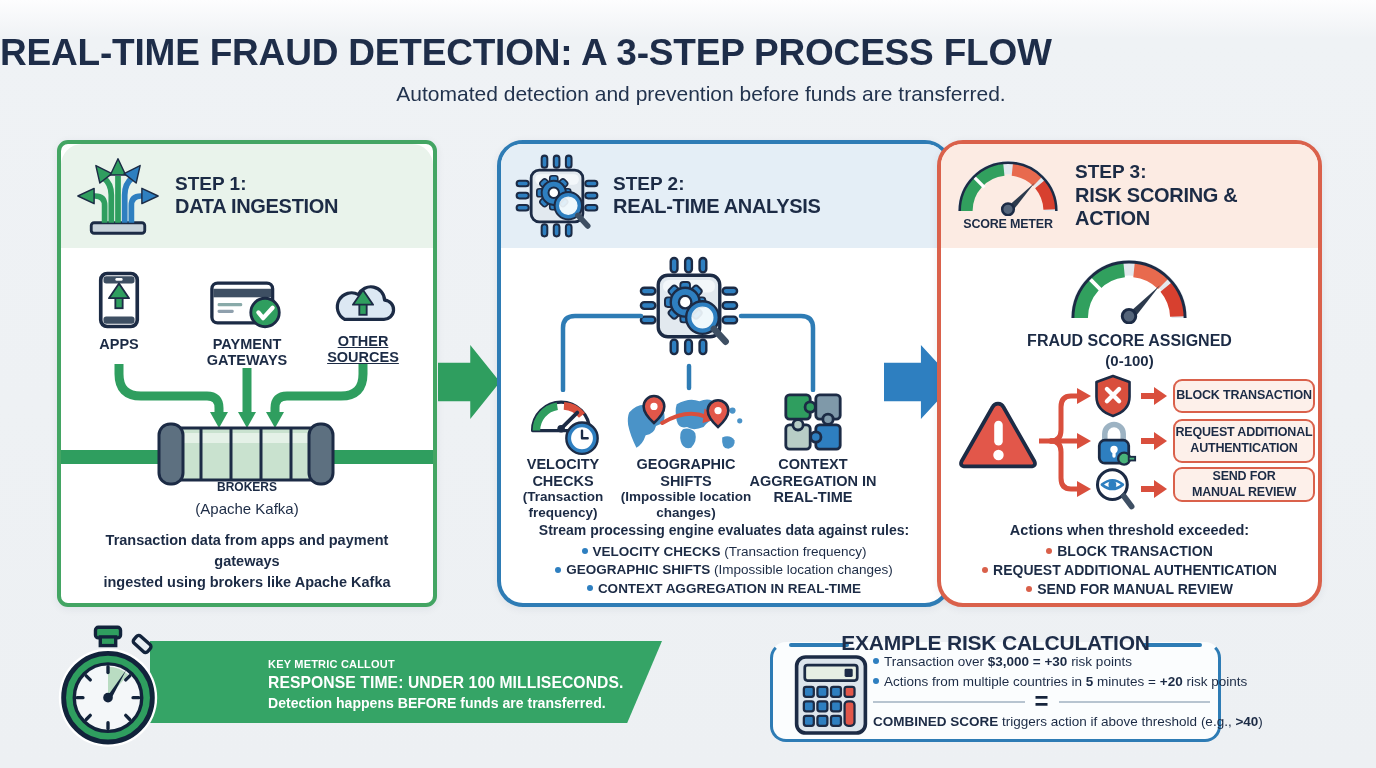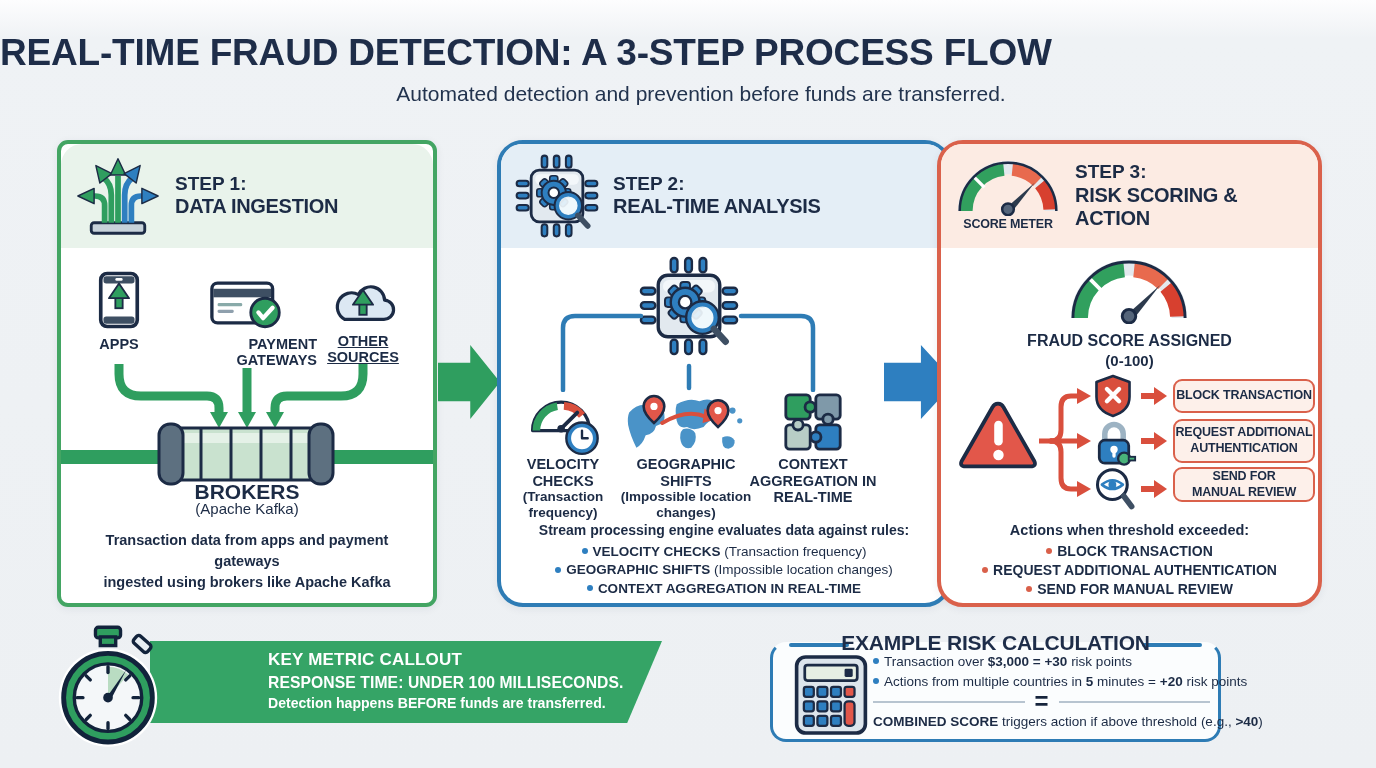--- a/index.html
+++ b/index.html
@@ -20,21 +20,21 @@
   .panel-header{position:absolute;top:0;left:0;right:0;height:104px;display:flex;align-items:center;
                 padding:0 14px;gap:14px;border-radius:21px 21px 0 0;box-sizing:border-box;}
   .ph1{background:#e9f3eb;} .ph2{background:#e4eef6;} .ph3{background:#fcebe3;}
   .hdr-label{font-size:19px;font-weight:600;line-height:1.18;}
   .hdr-name{font-size:20px;font-weight:800;letter-spacing:-0.3px;line-height:1.18;}
   .meter-cap{font-size:12.5px;font-weight:800;text-align:center;margin-top:1px;letter-spacing:-0.2px;}
 
   .src-col{position:absolute;text-align:center;}
   .src-icon{height:62px;display:flex;align-items:flex-end;justify-content:center;}
   .src-label{margin-top:6px;font-size:14.5px;font-weight:800;line-height:1.12;}
-  .broker-title{top:336px;left:0;right:0;text-align:center;font-size:21px;font-weight:800;}
+  .broker-title{top:336px;left:0;right:0;text-align:center;font-size:12px;font-weight:800;}
   .broker-sub{top:356px;left:0;right:0;text-align:center;font-size:15px;font-weight:500;}
   .desc{top:386px;left:14px;right:14px;text-align:center;font-size:14.5px;font-weight:700;line-height:1.45;}
 
   .check-col{position:absolute;top:312px;text-align:center;}
   .check-title{font-size:14.5px;font-weight:800;line-height:1.15;}
   .check-sub{font-size:13.5px;font-weight:600;line-height:1.15;}
   .rules{top:378px;left:4px;right:4px;text-align:center;}
   .rules-intro{font-size:14px;font-weight:700;margin-bottom:5px;white-space:nowrap;}
   .rule-line{font-size:13.5px;line-height:1.36;white-space:nowrap;}
   .rule-line b{font-weight:800;} .rule-line span{font-weight:500;}
@@ -48,21 +48,21 @@
               justify-content:center;font-size:12.5px;font-weight:800;line-height:1.25;text-align:center;
               letter-spacing:-0.2px;}
   .outcomes{top:378px;left:2px;right:2px;text-align:center;}
   .outcome-intro{font-size:14.5px;font-weight:700;margin-bottom:4px;}
   .outcome-line{font-size:14px;font-weight:800;line-height:1.34;white-space:nowrap;}
 
   .flow-arrow{clip-path:polygon(0 24%,52% 24%,52% 0,100% 50%,52% 100%,52% 76%,0 76%);}
 
   .banner{left:150px;top:641px;width:512px;height:82px;background:#35a466;color:#fff;
           clip-path:polygon(0 0,100% 0,93.2% 100%,0 100%);padding:9px 0 0 118px;box-sizing:border-box;z-index:1;}
-  .banner-title{font-size:17px;font-weight:800;letter-spacing:.2px;}
+  .banner-title{font-size:11px;font-weight:800;letter-spacing:.2px;margin-top:8px;}
   .banner-headline{font-size:16.5px;font-weight:800;white-space:nowrap;transform:scaleX(.95);
                    transform-origin:0 50%;margin-top:3px;letter-spacing:.1px;}
   .banner-note{font-size:14.5px;font-weight:700;white-space:nowrap;transform:scaleX(.97);
                transform-origin:0 50%;margin-top:3px;}
   .stopwatch{left:54px;top:624px;z-index:2;}
 
   .exbox{left:770px;top:642px;width:451px;height:100px;background:#fbfdfe;border:3.5px solid #2e7cb5;
          border-top-color:transparent;border-radius:16px;box-sizing:border-box;}
   .ex-title{position:absolute;top:-14px;left:50%;transform:translateX(-50%);font-size:21px;font-weight:800;
             color:#1e2d49;white-space:nowrap;letter-spacing:-0.2px;}
@@ -118,21 +118,21 @@
           <rect x="3" y="3" width="40" height="58" rx="7" fill="#fff" stroke="#1c2b45" stroke-width="4"></rect>
           <rect x="6" y="6" width="34" height="8" rx="3" fill="#3e4f63"></rect>
           <rect x="6" y="50" width="34" height="8" rx="3" fill="#3e4f63"></rect>
           <rect x="19" y="8" width="8" height="3" rx="1.5" fill="#fff"></rect>
           <rect x="19" y="28" width="8" height="13" fill="#2f9e5f" stroke="#1c2b45" stroke-width="2"></rect>
           <polygon points="23,14 12,30 34,30" fill="#2f9e5f" stroke="#1c2b45" stroke-width="2" stroke-linejoin="round"></polygon>
         </svg>
       </div>
       <div class="src-label">APPS</div>
     </div>
-    <div class="src-col" style="left:116px;top:124px;width:140px;text-align:right;">
+    <div class="src-col" style="left:116px;top:124px;width:140px;">
       <div class="src-icon">
         <svg width="74" height="54" viewBox="0 0 78 56">
           <rect x="2" y="7" width="64" height="42" rx="6" fill="#fff" stroke="#1c2b45" stroke-width="3.5"></rect>
           <rect x="3.5" y="13" width="61" height="9" fill="#3e4f63"></rect>
           <rect x="8" y="28" width="26" height="3.5" rx="1.5" fill="#89aaa9"></rect>
           <rect x="8" y="35" width="17" height="3.5" rx="1.5" fill="#8fa0ad"></rect>
           <circle cx="58" cy="38" r="15" fill="#2f9e5f" stroke="#1c2b45" stroke-width="3"></circle>
           <path d="M51,38 l5,6 l10,-11" stroke="#fff" stroke-width="4.5" fill="none" stroke-linecap="round" stroke-linejoin="round"></path>
         </svg>
       </div>

